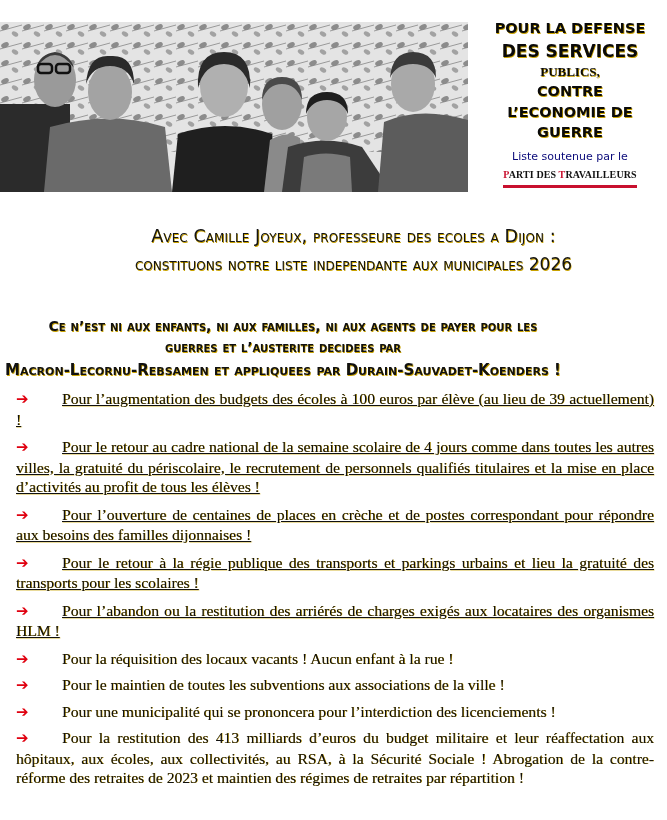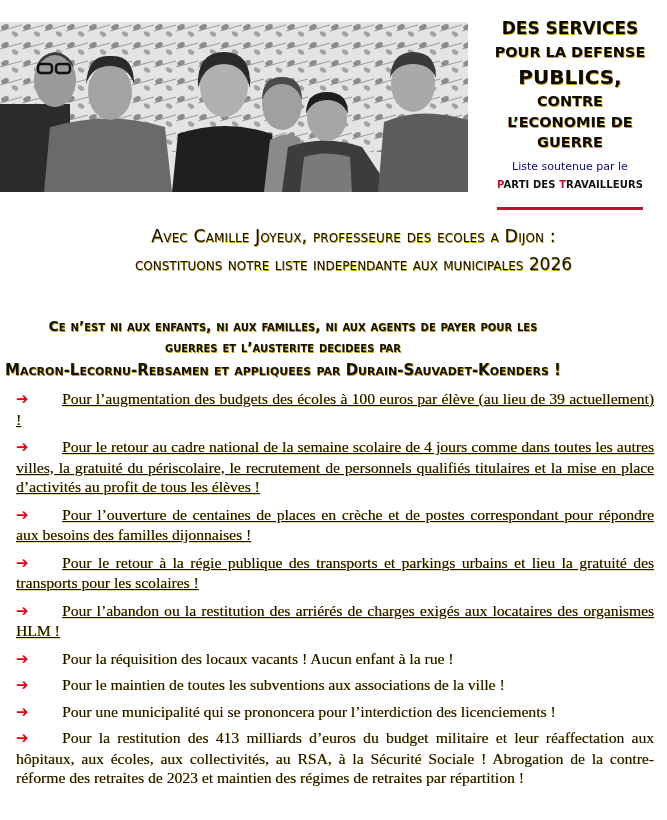--- a/index.html
+++ b/index.html
@@ -14,32 +14,32 @@
     .photo svg { display: block; }
 
     .slogan {
       position: absolute; left: 476px; top: 16px; width: 188px;
       text-align: center; font-family: "DejaVu Sans", sans-serif; font-weight: bold;
       color: #0a0a0a; text-shadow: 0.6px 0.6px 0 #c9a200;
     }
     .slogan .l { display: block; line-height: 1.42; }
     .slogan .s1 { font-size: 14.5px; margin-top: 2px; }
     .slogan .s2 { font-size: 17px; }
-    .slogan .s3 { font-size: 20px; }
+    .slogan .s3 { font-size: 13px; font-family: Liberation Serif, serif; }
     .slogan .s4 { font-size: 14.5px; }
     .slogan .s5 { font-size: 14.5px; }
     .slogan .s6 { font-size: 14.5px; }
     .support {
       font-size: 11px; font-weight: normal; color: #0a0a7a; text-shadow: none;
       margin-top: 7px; display: block;
     }
     .party {
       display: inline-block; font-size: 10px; font-weight: bold; color: #111;
-      text-shadow: none; letter-spacing: 0.1px; padding-bottom: 17px;
-      border-bottom: 3px solid #c8102e; margin-top: 1px;
+      text-shadow: none; letter-spacing: 0.1px; padding-bottom: 5px;
+      border-bottom: 3px solid #c8102e; margin-top: 1px; font-family: Liberation Serif, serif;
     }
     .party .red { color: #c8102e; }
 
     .title {
       position: absolute; left: 0; top: 222px; width: 667px; text-align: center;
       font-family: "DejaVu Sans", sans-serif; color: #141414;
       text-shadow: 0.6px 0.6px 0 #c9a200;
       margin-left: 20px;
     }
     .title .t1 { font-size: 17.5px; line-height: 28px; font-variant: small-caps; letter-spacing: 0.1px; }
@@ -106,22 +106,22 @@
     <ellipse cx="327" cy="95" rx="20" ry="24" fill="#a6a6a6"></ellipse>
     <path d="M306 92 Q306 70 327 70 Q348 70 348 92 Q342 78 327 78 Q312 78 306 92Z" fill="#1e1e1e"></path>
 
     <path d="M378 170 L384 100 Q420 84 468 98 L468 170Z" fill="#5c5c5c"></path>
     <ellipse cx="413" cy="62" rx="22" ry="28" fill="#a9a9a9"></ellipse>
     <path d="M390 56 Q392 30 413 30 Q436 30 436 56 Q430 42 413 42 Q396 42 390 56Z" fill="#3a3a3a"></path>
   </svg>
 </div>
 
 <div class="slogan">
+  <span class="l s1">POUR LA DEFENSE</span>
   <span class="l s2">DES SERVICES</span>
-  <span class="l s1">POUR LA DEFENSE</span>
   <span class="l s3">PUBLICS,</span>
   <span class="l s4">CONTRE</span>
   <span class="l s5">L’ECONOMIE DE</span>
   <span class="l s6">GUERRE</span>
   <span class="support">Liste soutenue par le</span>
   <span class="party"><span class="red">P</span><span>ARTI DES </span><span class="red">T</span><span>RAVAILLEURS</span></span>
 </div>
 
 <div class="title">
   <div class="t1">Avec Camille Joyeux, professeure des ecoles a Dijon :</div>

